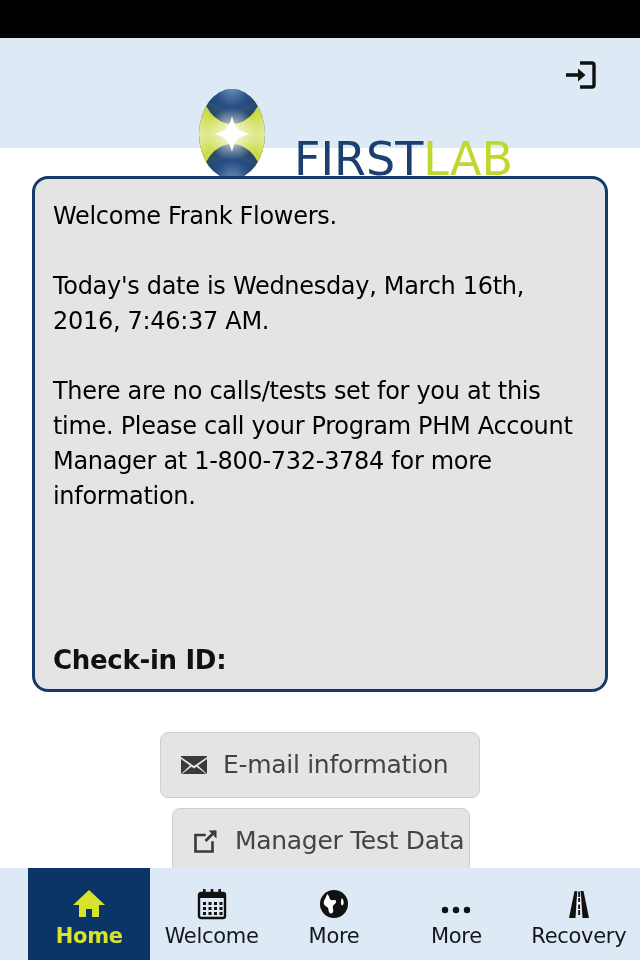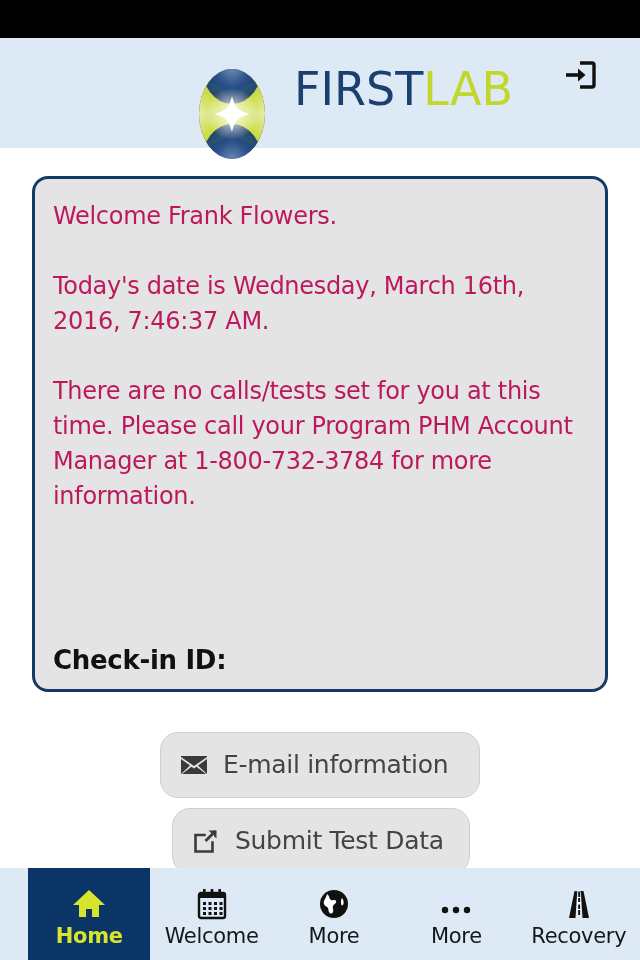--- a/index.html
+++ b/index.html
@@ -62,24 +62,24 @@
     color: #1c1c1c;
     line-height: 26px;
     margin-top: 2px;
     letter-spacing: -0.2px;
   }
 
   
   .logo-wrap {
     position: absolute;
     left: 186px;
-    top: 28px;
+    top: 48px;
     height: 96px;
     display: flex;
-    align-items: flex-start;
+    align-items: flex-end;
   }
   .logo-mark {
     position: relative;
     width: 92px;
     height: 96px;
     flex: 0 0 auto;
   }
   .logo-text {
     margin-left: 16px;
     font-size: 46px;
@@ -101,21 +101,21 @@
     height: 516px;
     box-sizing: border-box;
     background: #e4e4e4;
     border: 3px solid #153a68;
     border-radius: 16px;
     padding: 20px 18px 0 18px;
   }
   .panel-text {
     font-size: 24px;
     line-height: 35px;
-    color: #be185d;
+    color: #000000;
     white-space: pre-wrap;
     letter-spacing: -0.3px;
   }
   .panel-footer {
     position: absolute;
     left: 18px;
     bottom: 14px;
     font-size: 26px;
     line-height: 30px;
     font-weight: bold;
@@ -127,21 +127,21 @@
   .actions {
     position: absolute;
     left: 0;
     top: 730px;
     width: 640px;
   }
   .action-btn {
     box-sizing: border-box;
     background: #e4e4e4;
     border: 1px solid #cfcfcf;
-    border-radius: 18px;
+    border-radius: 8px;
     height: 66px;
     display: flex;
     align-items: center;
     cursor: pointer;
     padding: 0 18px;
   }
   .action-btn.email  { position: absolute; left: 160px; top: 2px;  width: 320px; }
   .action-btn.submit { position: absolute; left: 172px; top: 78px; width: 298px; }
 
   .action-icon {
@@ -293,21 +293,21 @@
     </div>
 
     <div class="action-btn submit">
       <span class="action-icon">
         <svg width="26" height="26" viewBox="0 0 26 26" aria-hidden="true">
           <path d="M2.5 7 h9 M2.5 7 v16.5 h17 v-9" fill="none" stroke="#3a3a3a" stroke-width="2.6" stroke-linecap="square"></path>
           <path d="M12.5 13 L22.5 3" fill="none" stroke="#3a3a3a" stroke-width="2.8"></path>
           <path d="M15.5 2.5 h8 v8 l-2.6 -2.6 v-2.8 h-2.8 Z" fill="#3a3a3a"></path>
         </svg>
       </span>
-      <span class="action-label">Submit Test Data</span>
+      <span class="action-label">Manager Test Data</span>
     </div>
 
   </div>
 
   <div class="tabbar">
 
     <div class="spacer-left"></div>
 
     <div class="tab active">
       <span class="tab-icon">

